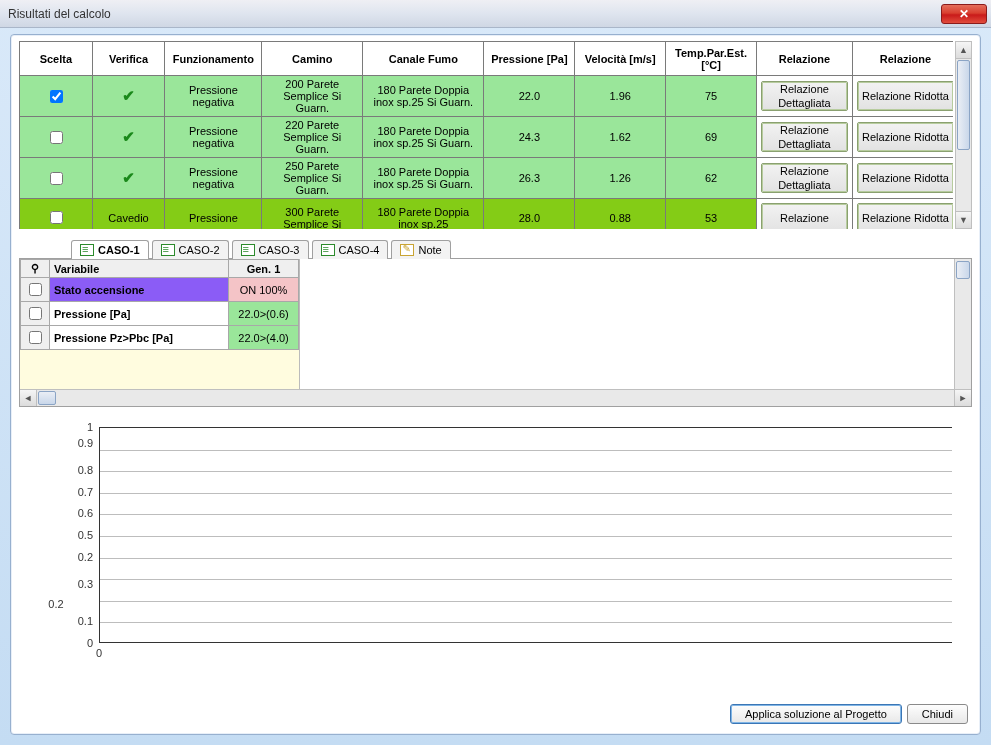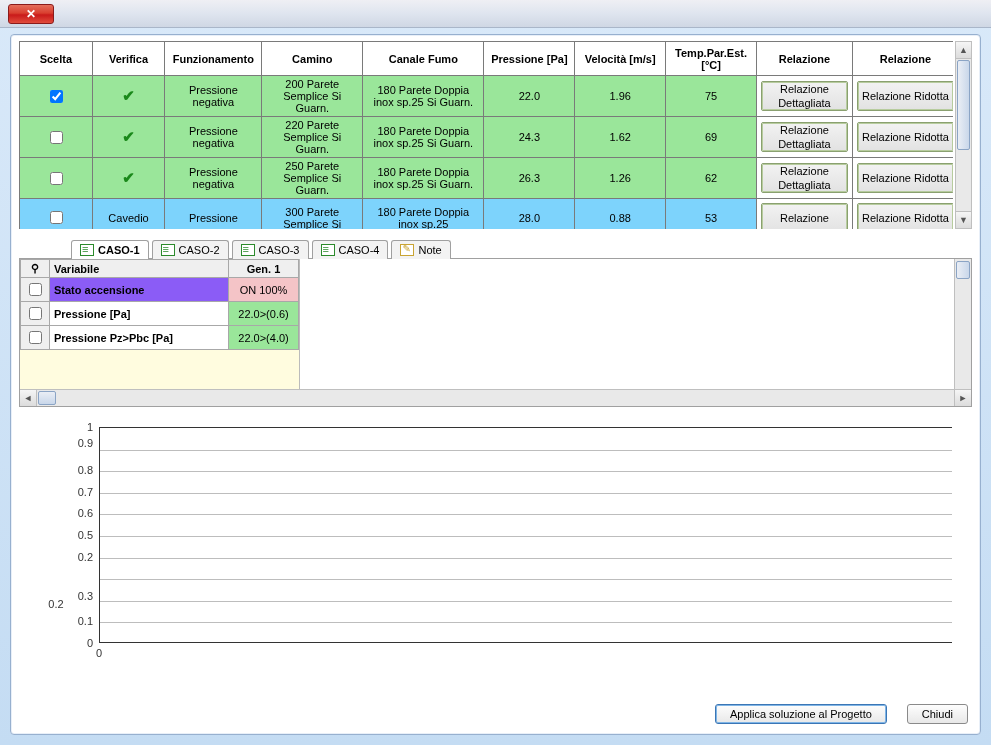--- a/index.html
+++ b/index.html
@@ -69,21 +69,21 @@
     font-size: 11px;
     padding: 2px 4px;
     height: 38px;
   }
   table.results th {
     background: #fff;
     font-weight: bold;
     height: 34px;
   }
   tr.row-green td { background: #9ae69a; }
-  tr.row-red td { background: #7dd3fc; }
+  tr.row-red td { background: #84cc16; }
   tr.row-red td.btncell, tr.row-green td.btncell { background: #fff; }
   .check-icon { color: #1a891a; font-size: 15px; font-weight: bold; }
   .btncell { padding: 3px; }
   .relbtn {
     display: inline-block;
     width: 100%;
     height: 30px;
     line-height: 14px;
     background: linear-gradient(to bottom, #f2f2f2, #e2e2e2);
     border: 1px solid #8aa070;
@@ -222,39 +222,40 @@
     border-right: none;
   }
   .gridline { position: absolute; left: 0; right: 0; height: 1px; background: #bdbdbd; }
   .ylabel { position: absolute; left: 0; width: 74px; text-align: right; font-size: 11px; color: #333; transform: translateY(-50%);}
   .xzero { position: absolute; left: 80px; bottom: 8px; font-size: 11px; color: #333; transform: translateX(-50%);}
 
   
   .bottom-buttons {
     position: absolute;
     right: 12px; bottom: 10px;
-    display: flex; gap: 20px; border-radius: 6px;
+    display: flex; gap: 5px; border-radius: 6px;
   }
   .winbtn {
     padding: 3px 14px;
     background: linear-gradient(to bottom,#fdfdfd,#e8e8e8);
     border: 1px solid #8a8a8a;
     border-radius: 3px;
     font-size: 11px;
     cursor: pointer;
   }
   .winbtn.primary {
     border: 1px solid #3b76b5;
     box-shadow: 0 0 0 1px #7fb5e6 inset;
   }
 </style>
 </head>
 <body>
 
 <div class="titlebar">
+  <span class="titlebar-text">Risultati del calcolo</span>
   <div class="close-btn">✕</div>
 </div>
 
 <div class="content">
   <div class="panel">
 
     <div class="results-area">
       <div class="results-scroll">
         <table class="results">
           <colgroup>
@@ -433,21 +434,21 @@
           <div class="gridline" style="top: 108px;"></div>
           <div class="gridline" style="top: 86.4px;"></div>
           <div class="gridline" style="top: 64.8px;"></div>
           <div class="gridline" style="top: 43.2px;"></div>
           <div class="gridline" style="top: 21.6px;"></div>
         </div>
       <div class="xzero">0</div>
     <div class="ylabel" style="top: 226px;">0</div>
         <div class="ylabel" style="top: 204.4px;">0.1</div>
         <div class="ylabel" style="top: 187px; text-align: center;">0.2</div>
-        <div class="ylabel" style="top: 179px;">0.3</div>
+        <div class="ylabel" style="top: 167px;">0.3</div>
         <div class="ylabel" style="top: 139.6px;">0.2</div>
         <div class="ylabel" style="top: 118px;">0.5</div>
         <div class="ylabel" style="top: 96.4px;">0.6</div>
         <div class="ylabel" style="top: 74.8px;">0.7</div>
         <div class="ylabel" style="top: 53.2px;">0.8</div>
         <div class="ylabel" style="top: 26px;">0.9</div>
         <div class="ylabel" style="top: 10px;">1</div>
       </div>
 
     <div class="bottom-buttons">

